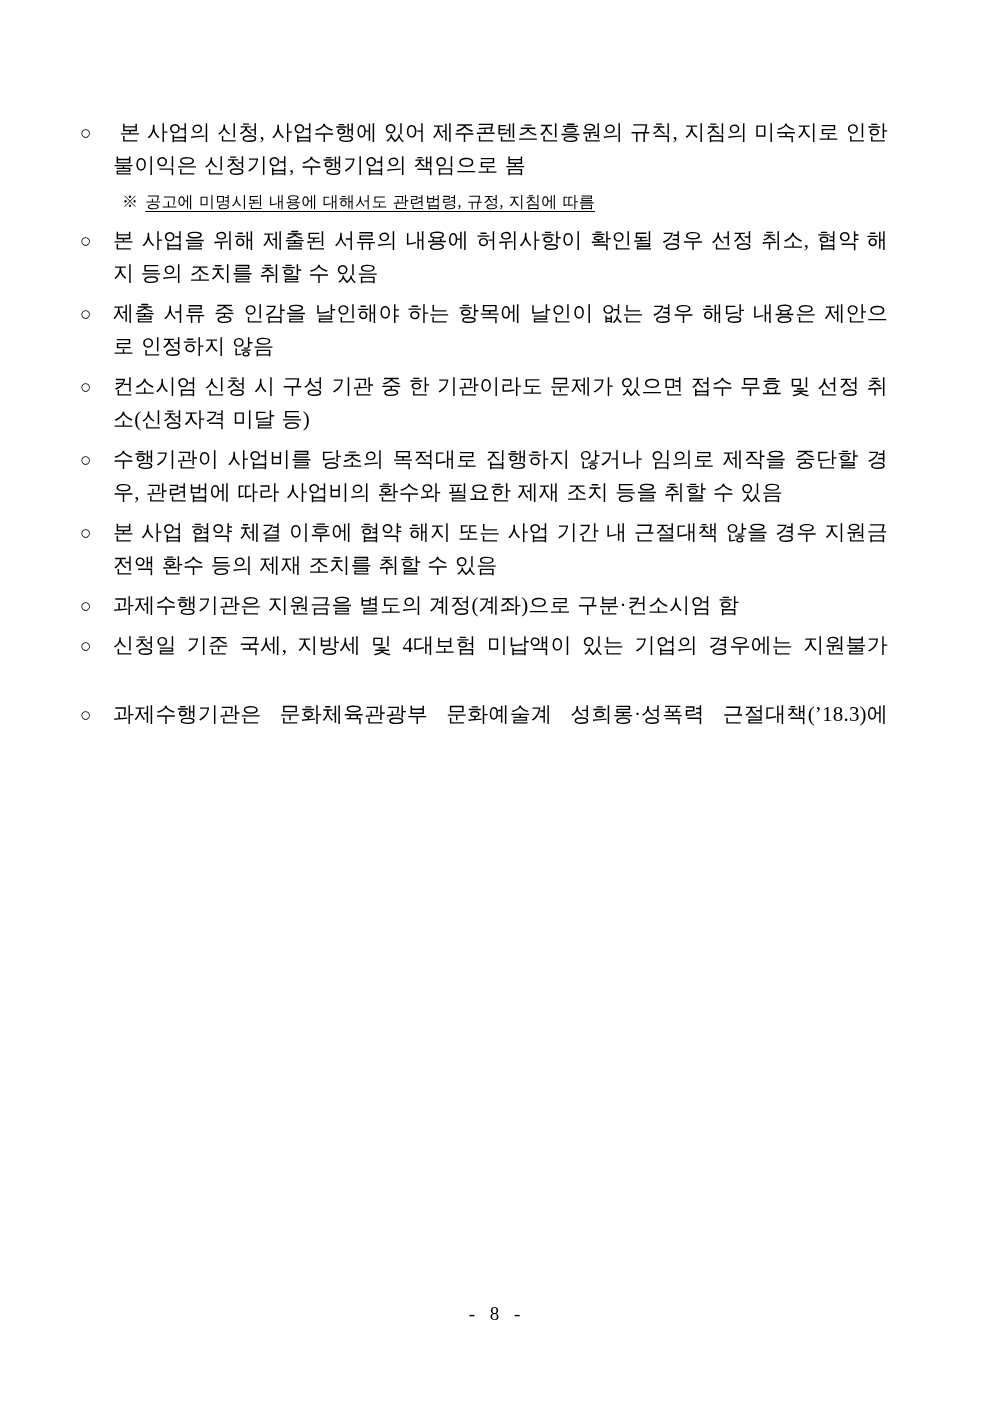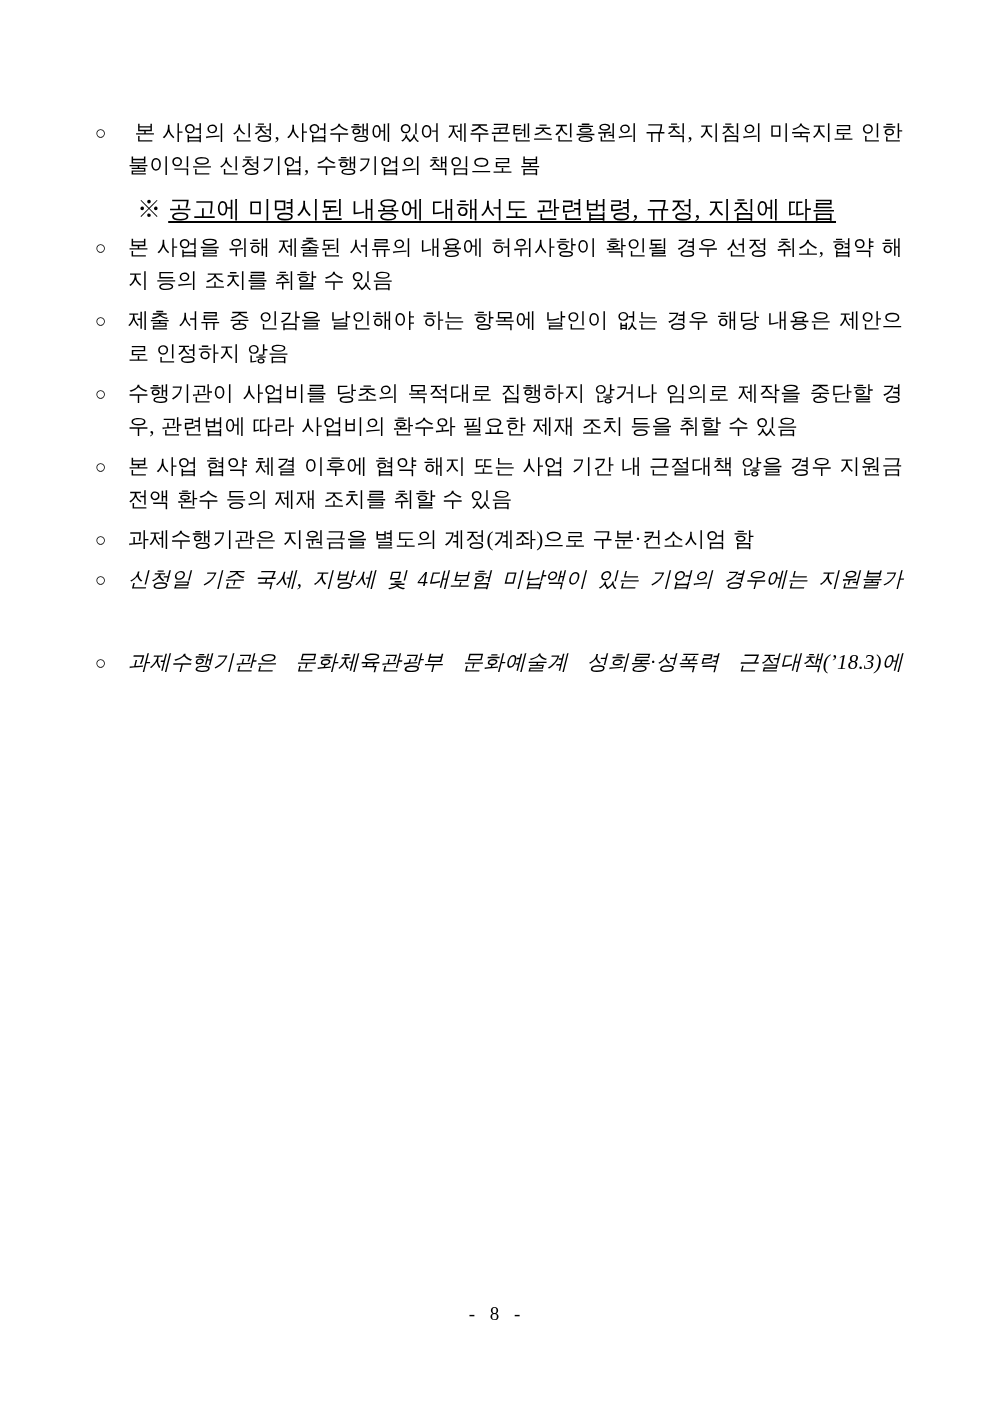--- a/index.html
+++ b/index.html
@@ -11,21 +11,21 @@
     position: relative;
     width: 992px;
     height: 1403px;
     background: #ffffff;
     color: #000000;
     font-family: "Liberation Serif", "DejaVu Serif", serif;
     overflow: hidden;
   }
   .content {
     position: absolute;
-    left: 95px;
+    left: 80px;
     top: 116px;
     width: 808px;
   }
   .para {
     font-size: 21px;
     line-height: 33px;
     text-align: justify;
     padding-left: 33px;
     text-indent: -33px;
     margin: 0 0 7px 0;
@@ -33,31 +33,30 @@
     letter-spacing: 0.2px;
   }
   .para .bullet {
     display: inline-block;
     width: 33px;
     text-indent: 0;
     font-size: 19px;
   }
   .para.stretch {
     text-align-last: justify;
-    font-style: italic;
     -moz-text-align-last: justify;
   }
   .para.gap-before {
-    margin-top: 50px;
+    margin-top: 36px;
   }
   .note {
-    font-size: 24px;
+    font-size: 16px;
     line-height: 30px;
     text-indent: 0;
-    margin: 12px 0 0 9px;
+    margin: 5px 0 0 9px;
     text-align: left;
     word-spacing: 1px;
   }
   .note .note-marker {
     margin-right: 7px;
   }
   .note .note-text {
     text-decoration: underline;
     text-underline-offset: 4px;
   }
@@ -87,20 +86,23 @@
 
 
     <div class="para">
       <span class="bullet">○</span><span>본 사업을 위해 제출된 서류의 내용에 허위사항이 확인될 경우 선정 취소, 협약 해지 등의 조치를 취할 수 있음</span>
     </div>
 
     <div class="para">
       <span class="bullet">○</span><span>제출 서류 중 인감을 날인해야 하는 항목에 날인이 없는 경우 해당 내용은 제안으로 인정하지 않음</span>
     </div>
 
+    <div class="para">
+      <span class="bullet">○</span><span>컨소시엄 신청 시 구성 기관 중 한 기관이라도 문제가 있으면 접수 무효 및 선정 취소(신청자격 미달 등)</span>
+    </div>
 
 
     <div class="para">
       <span class="bullet">○</span><span>수행기관이 사업비를 당초의 목적대로 집행하지 않거나 임의로 제작을 중단할 경우, 관련법에 따라 사업비의 환수와 필요한 제재 조치 등을 취할 수 있음</span>
     </div>
 
     <div class="para">
       <span class="bullet">○</span><span>본 사업 협약 체결 이후에 협약 해지 또는 사업 기간 내 근절대책 않을 경우 지원금 전액 환수 등의 제재 조치를 취할 수 있음</span>
     </div>
 

